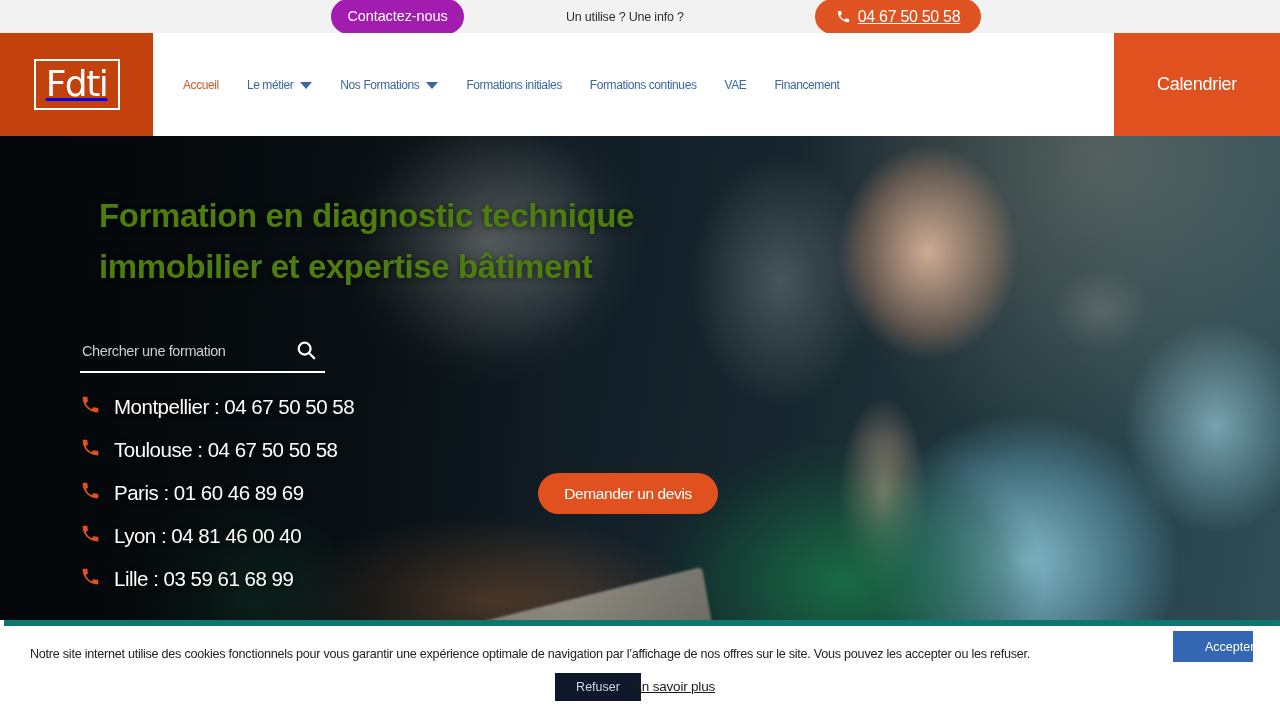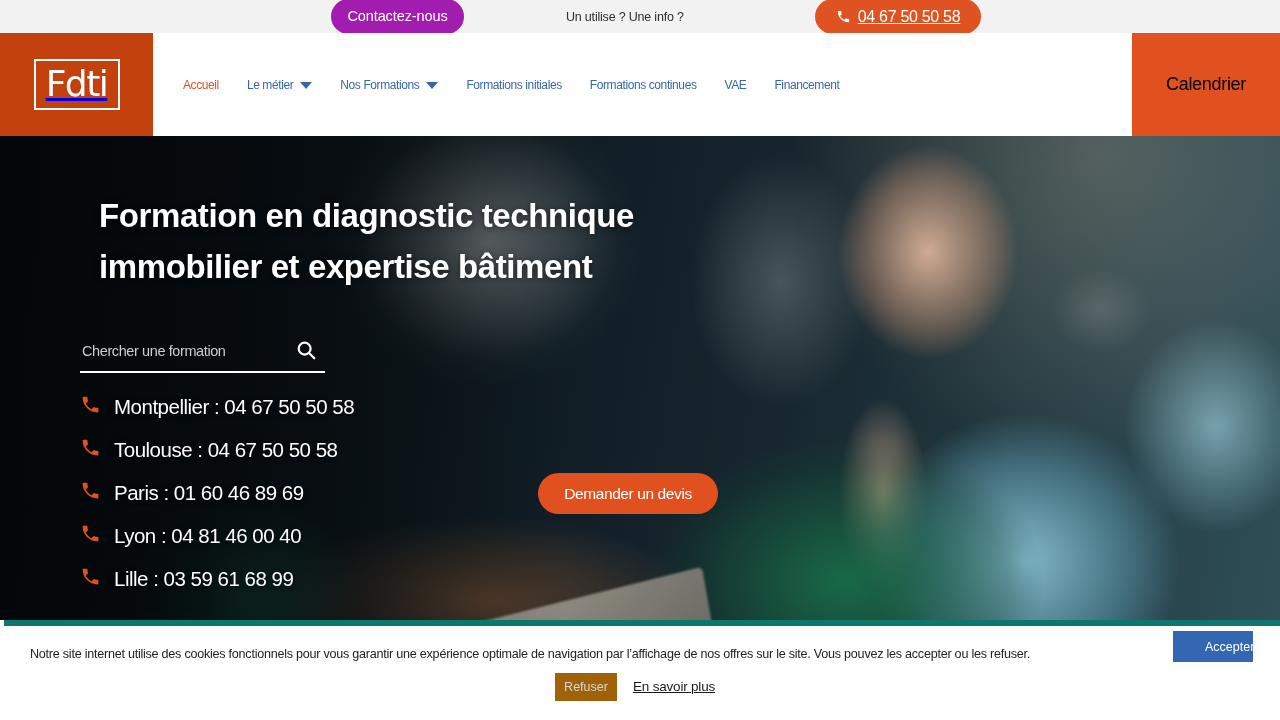--- a/index.html
+++ b/index.html
@@ -133,24 +133,24 @@
   .caret {
     width: 0; height: 0;
     border-left: 6px solid transparent;
     border-right: 6px solid transparent;
     border-top: 7px solid #3a66a8;
     display: inline-block;
     margin-top: 2px;
   }
 
   .calendar-btn {
-    width: 148px;
+    width: 166px;
     height: 103px;
     background: #e0511f;
-    color: #000000;
+    color: #ffffff;
     font-size: 18px;
     letter-spacing: -0.3px;
     display: flex;
     align-items: center;
     justify-content: center;
     flex: none;
     cursor: pointer;
     text-decoration: none;
   }
 
@@ -212,21 +212,21 @@
     position: absolute;
     left: 0; top: 0;
     width: 1280px;
     height: 484px;
   }
   .hero-title {
     position: absolute;
     left: 99px;
     top: 54px;
     width: 620px;
-    color: #ffffff;
+    color: #4d7c0f;
     font-size: 33px;
     font-weight: bold;
     line-height: 51px;
     letter-spacing: -0.4px;
     text-shadow: 0 1px 6px rgba(0,0,0,0.55);
   }
 
   .hero-search {
     position: absolute;
     left: 80px;
@@ -326,23 +326,23 @@
     border: none;
     font-size: 12.5px;
     font-family: "Liberation Sans", sans-serif;
     cursor: pointer;
     padding-left: 32px;
   }
   .cookie-refuse {
     position: absolute;
     left: 555px;
     top: 673px;
-    width: 62px;
+    width: 86px;
     height: 28px;
-    background: #a16207;
+    background: #0f172a;
     color: #ccd8e6;
     border: none;
     font-size: 12.5px;
     font-family: "Liberation Sans", sans-serif;
     cursor: pointer;
   }
   .cookie-more {
     position: absolute;
     left: 633px;
     top: 679px;

